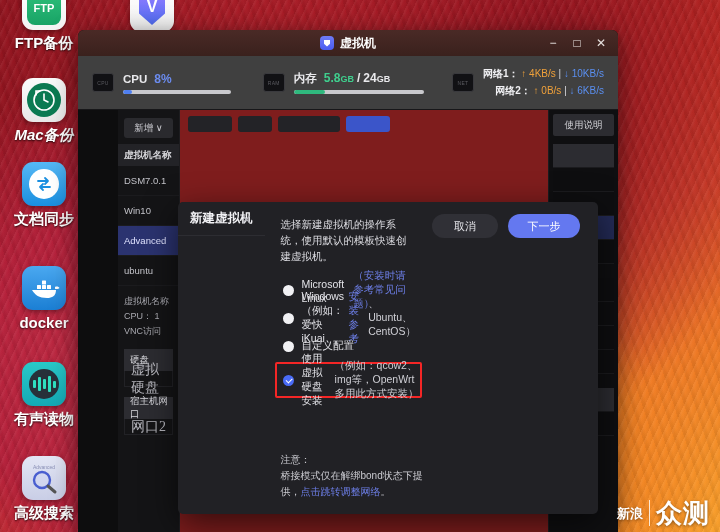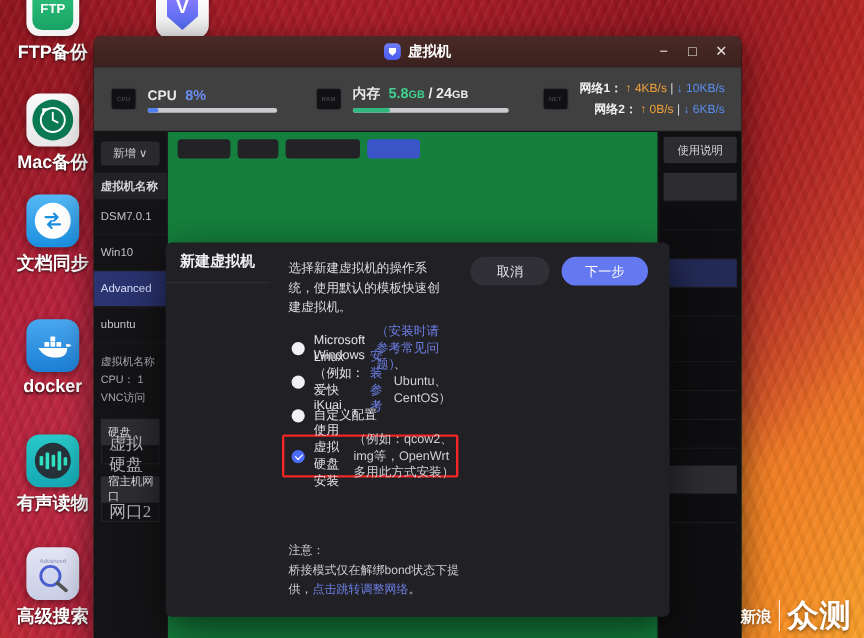--- a/index.html
+++ b/index.html
@@ -135,21 +135,21 @@
   .bar .mem-fill { background:#2fb97e; }
   .spacer-1 { width: 52px; }
   .spacer-2 { width: 46px; }
   .net-lines { display:flex; flex-direction:column; gap:3px; font-size:10px; }
   .net-line { color:#d8d8dc; white-space:nowrap; }
   .net-line b { color:#f0f0f3; font-weight:bold; }
   .up { color:#f0a13a; }
   .dn { color:#5a8ff0; }
 
   
-  .workspace { position:relative; height: 422px; background:#15803d; display:flex; }
+  .workspace { position:relative; height: 422px; background:#7f1d1d; display:flex;margin-left:40px; }
   .ws-left {
     width: 62px; background:#141416; border-right:1px solid #1d1d20;
     padding-top: 6px;
   }
   .ws-left .newbtn {
     margin: 2px 6px 6px 6px; height:20px; border-radius:3px;
     background:#2a2a2e; color:#c9c9cf; font-size:9.5px;
     display:flex;align-items:center;justify-content:center;gap:3px;
   }
   .ws-left .lhead {
@@ -275,21 +275,21 @@
         </div>
     </div>
 
     <div class="desk-icon" style="top:-14px;">
       <div class="glyph ic-ftp">
           <div class="inner">FTP</div>
         </div>
       <div class="cap">FTP备份</div>
     </div>
 
-    <div class="desk-icon" style="top:78px;">
+    <div class="desk-icon" style="top:78px;font-style:italic;">
       <div class="glyph ic-tm">
         <div class="inner">
           <svg width="26" height="26" viewBox="0 0 26 26">
             <circle cx="13" cy="13" r="10" fill="none" stroke="#fff" stroke-width="1.6"></circle>
             <path d="M13 7 L13 13 L17 15" fill="none" stroke="#fff" stroke-width="1.6" stroke-linecap="round"></path>
             <path d="M5 8 L5 4 L9 4" fill="none" stroke="#fff" stroke-width="1.6" stroke-linecap="round"></path>
           </svg>
         </div>
       </div>
       <div class="cap">Mac备份</div>

